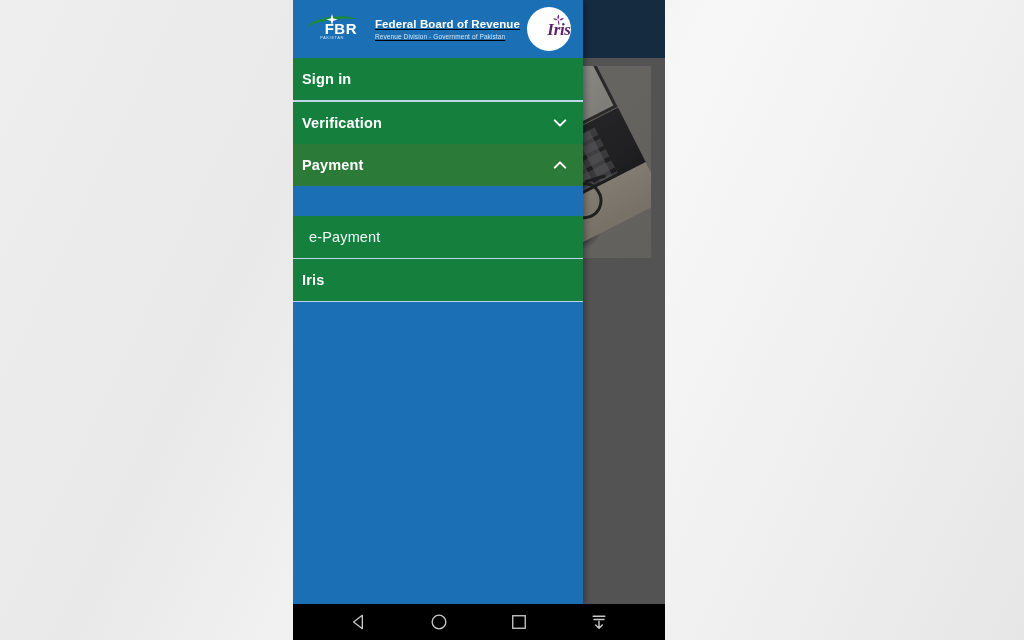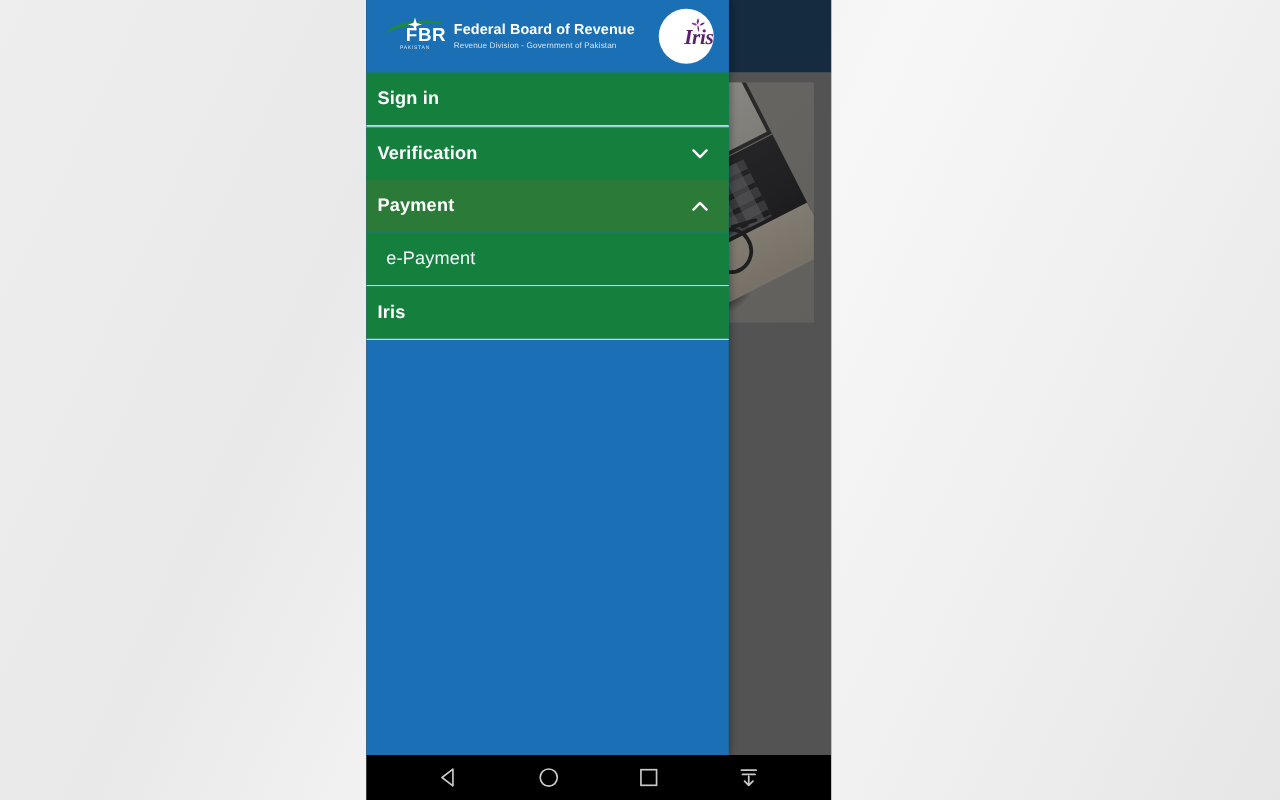--- a/index.html
+++ b/index.html
@@ -234,23 +234,24 @@
     left: 2px; top: 23px;
     width: 50px;
     text-align: center;
     font-size: 4px;
     letter-spacing: .6px;
     color: #cfe3f4;
     line-height: 5px;
   }
 
   .brand-text {
-    margin-left: 4px;
+    margin-left: 16px;
     flex: 1 1 auto;
     min-width: 0;
+    text-decoration: underline;
   }
   .brand-title {
     color: #ffffff;
     font-size: 11.5px;
     font-weight: bold;
     line-height: 13px;
     letter-spacing: .1px;
     white-space: nowrap;
   }
   .brand-sub {
@@ -306,21 +307,21 @@
     background: #15803d;
     cursor: pointer;
   }
   .menu-item.active { background: #2b7a38; }
   .menu-item .label {
     color: #ffffff;
     font-size: 14.5px;
     font-weight: bold;
     letter-spacing: .15px;
   }
-  .menu-item.sub { padding-left: 16px; }
+  .menu-item.sub { padding-left: 16px; margin-top: 30px; }
   .menu-item.sub .label {
     font-weight: normal;
     font-size: 14.5px;
     color: #f2f7fb;
   }
   .menu-item .spacer { flex: 1 1 auto; }
   .chev {
     width: 18px;
     height: 18px;
     flex: 0 0 auto;

